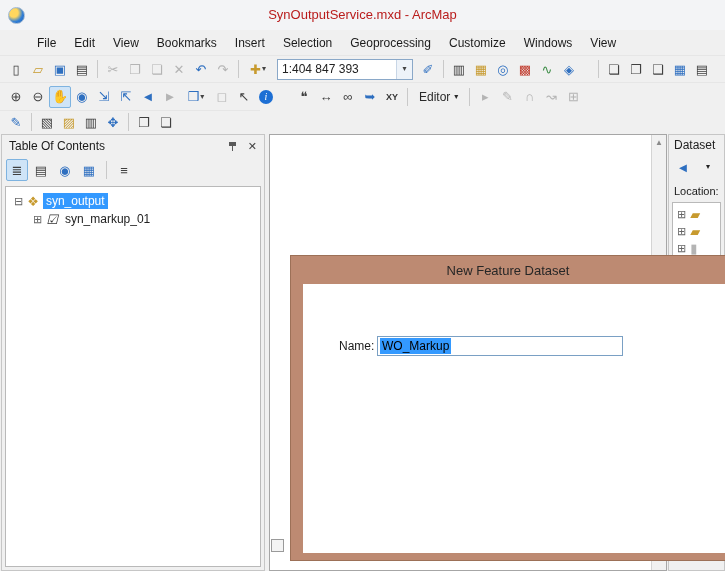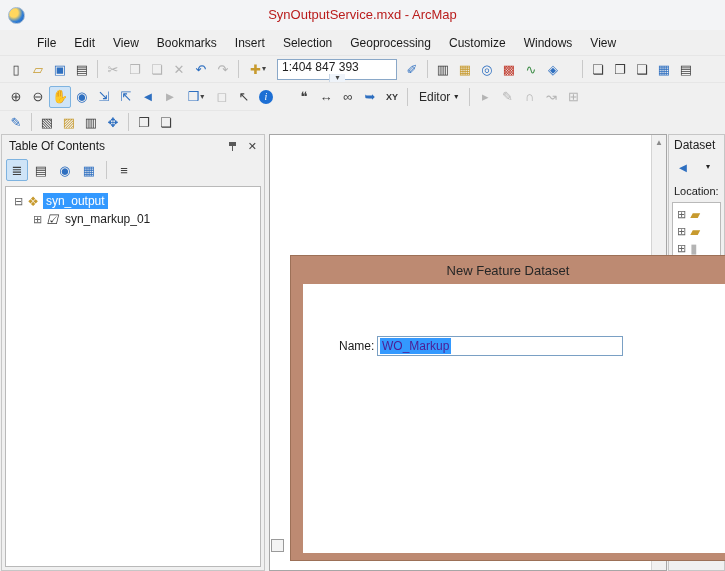--- a/index.html
+++ b/index.html
@@ -32,21 +32,21 @@
     justify-content:center; border:1px solid transparent; border-radius:2px; }
   .tb-btn.pressed { background:#cfe4f7; border-color:#7eb3e0; }
   .tb-sep { width:1px; height:18px; background:#c9c9c9; margin:0 4px; }
   .ic { font-style:normal; font-size:13px; line-height:1; }
   .ic.sm { font-size:8px; }
   .c-dark { color:#404040; } .c-gray { color:#b4b4b4; } .c-blue { color:#2e6fc0; }
   .c-amber { color:#c79a2e; } .c-red { color:#c0392b; } .c-green { color:#3c8c46; }
   .chev { font-size:8px; color:#444; margin-left:1px; }
 
   .combo { display:flex; align-items:center; height:21px; background:#fff;
-    border:1px solid #8aa8c8; margin:0 4px;flex-direction:column; }
+    border:1px solid #8aa8c8; margin:0 4px; }
   .combo input { border:none; outline:none; width:118px; height:17px; font-size:12px;
     padding:0 4px; font-family:inherit; color:#222; background:transparent; }
   .combo .drop { width:16px; height:100%; display:flex; align-items:center;
     justify-content:center; border-left:1px solid #c8d6e6; background:#eef3f9;
     font-size:8px; color:#444; }
 
   .tb-menu { display:flex; align-items:center; gap:4px; padding:3px 7px; color:#2a2a2a; }
   .ic-identify { width:14px; height:14px; border-radius:50%; background:#1d6fd4;
     color:#fff; font-size:10px; font-style:italic; display:inline-flex;
     align-items:center; justify-content:center; font-family:"Liberation Serif", serif; }
@@ -95,21 +95,21 @@
   
   .dialog { position:absolute; left:290px; top:255px; width:436px; height:306px;
     background:var(--dialog_tan, #bd8a72); border:1px solid #9c7057; z-index:10; }
   .dialog-titlebar { height:28px; display:flex; align-items:center; justify-content:center;
     font-size:13px; color:#262626; }
   .dialog-body { position:absolute; left:12px; right:0; top:28px; bottom:7px; background:#fff; }
   .name-row { position:absolute; left:36px; top:36px; display:flex; align-items:center;margin-top:16px; }
   .name-lbl { width:38px; color:#1a1a1a; }
   .textbox { width:246px; height:20px; border:1px solid #7aa0c4; background:#fff;
     display:flex; align-items:center; padding:0 2px; font-size:12px; }
-  .textbox .sel { background:var(--selection, #3399ff); color:#4c1d95; padding:1px 2px;text-align:right; }
+  .textbox .sel { background:var(--selection, #3399ff); color:#000000; padding:1px 2px;text-align:right; }
 </style>
 </head>
 <body>
 
 <div class="titlebar">
   <span class="app-logo"></span>
   <span class="win-title">SynOutputService.mxd - ArcMap</span>
 </div>
 
 <div class="menubar">

